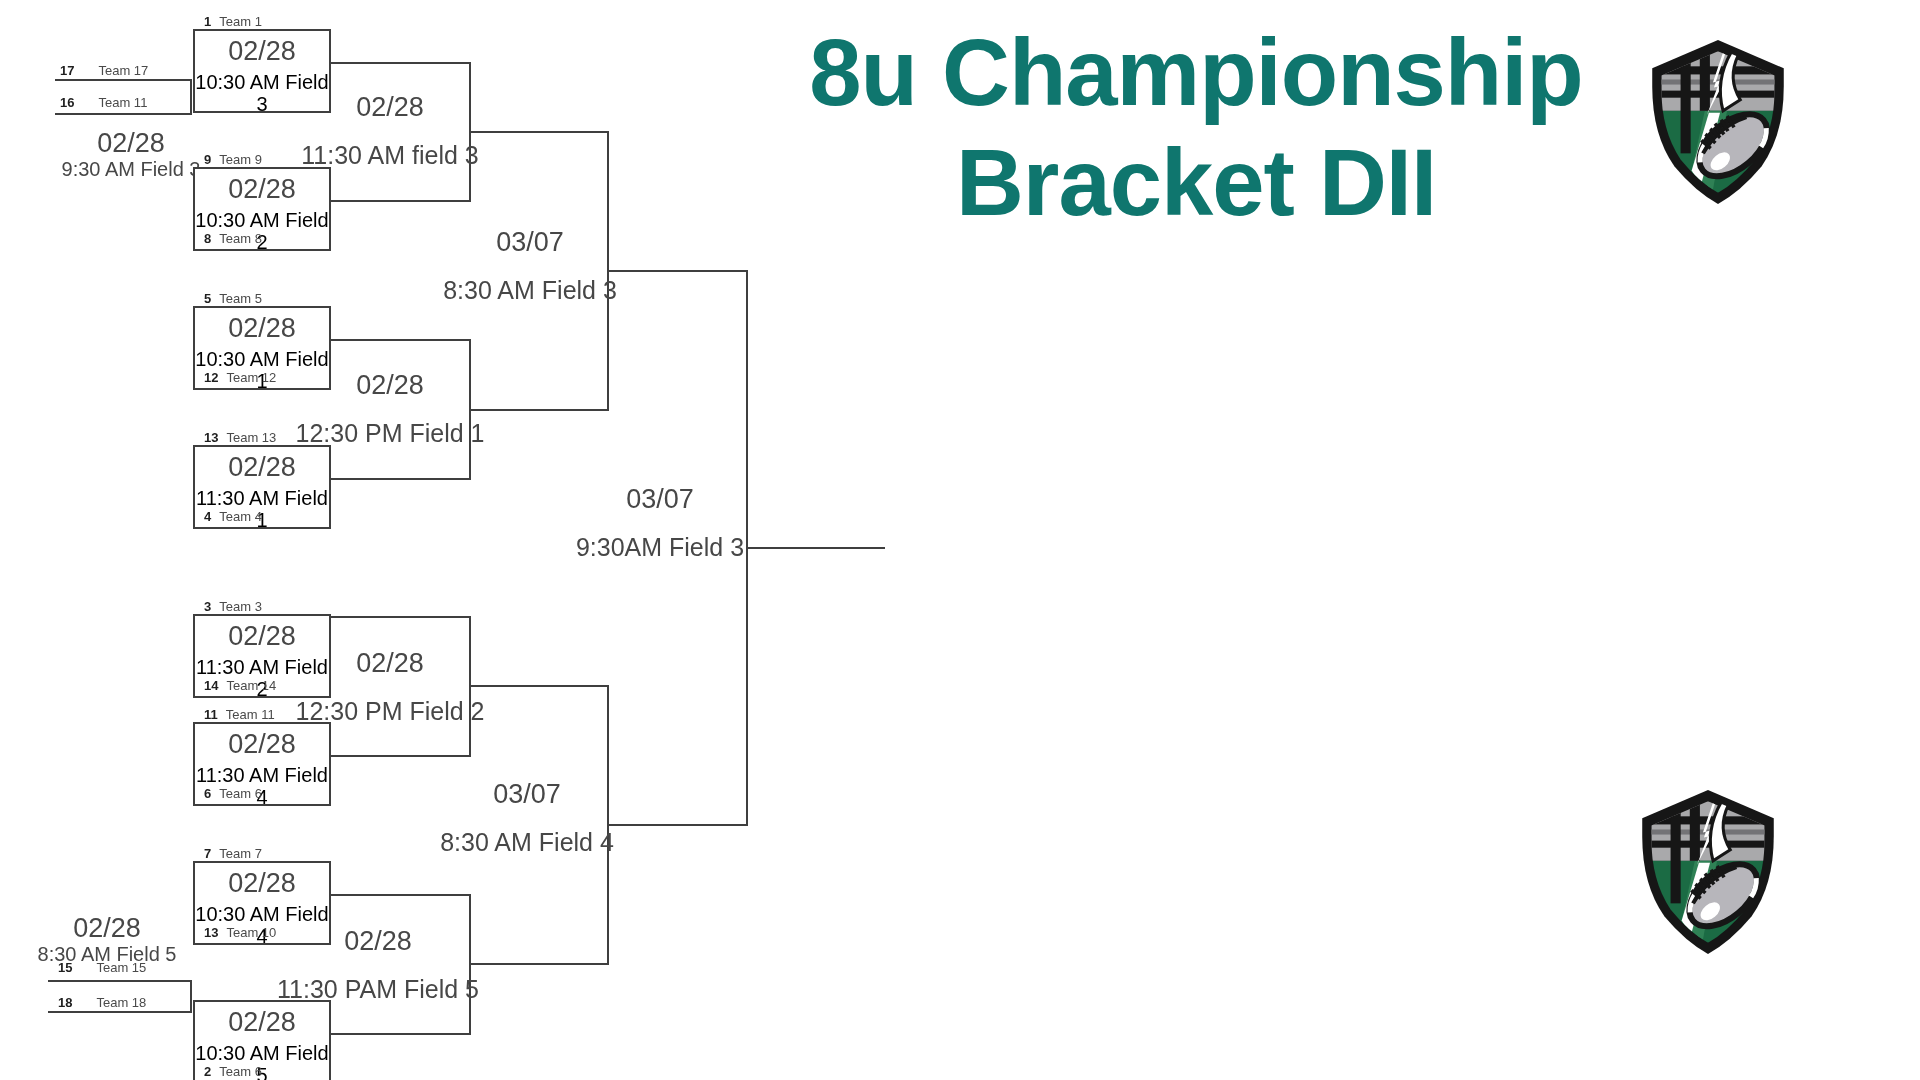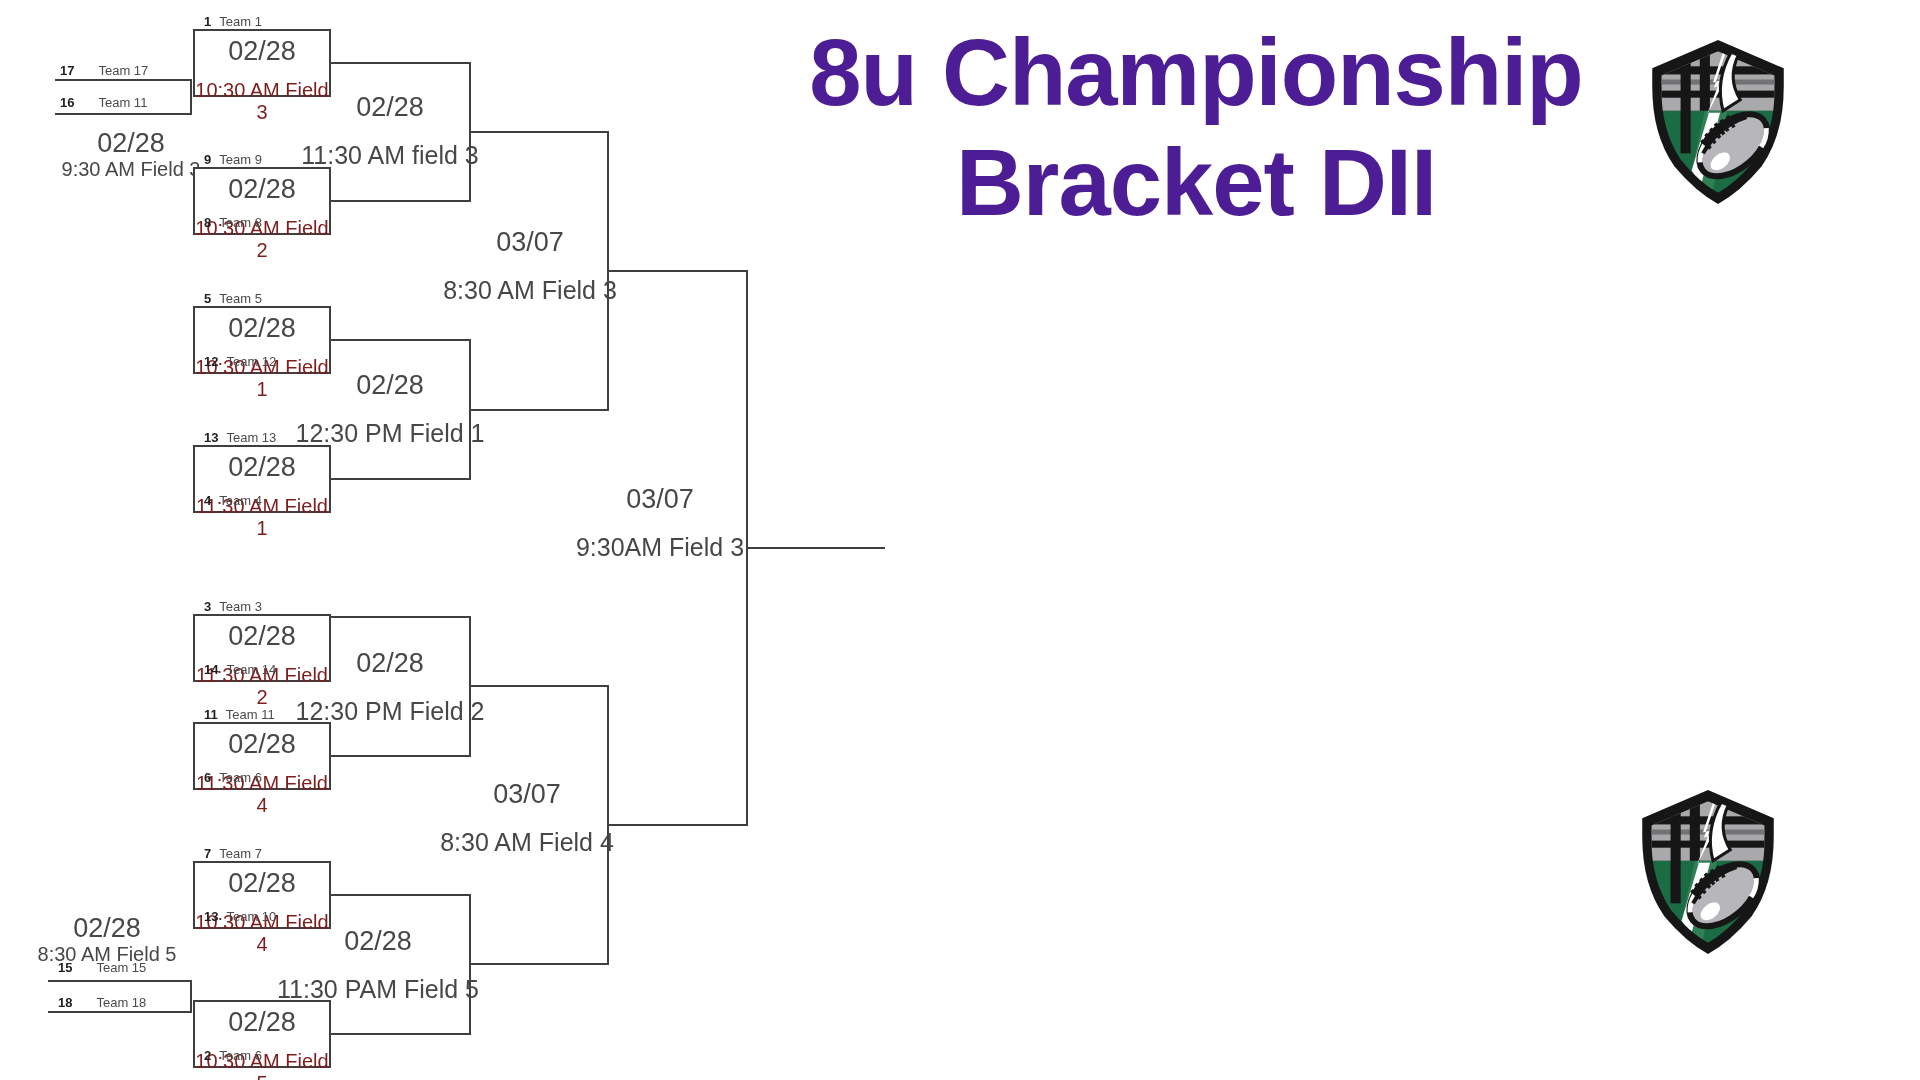--- a/index.html
+++ b/index.html
@@ -1,34 +1,34 @@
 <!DOCTYPE html>
 <html><head>
 <meta charset="utf-8">
 <style>
   html,body{margin:0;padding:0;width:1920px;height:1080px;background:#ffffff;overflow:hidden;}
   body{font-family:"Liberation Sans", sans-serif;position:relative;}
   .line{position:absolute;background:#3f3f3f;}
-  .gamebox{position:absolute;left:193px;width:138px;height:68px;border:2px solid #3f3f3f;
+  .gamebox{position:absolute;left:193px;width:138px;height:84px;border:2px solid #3f3f3f;
            box-sizing:border-box;background:#fff;text-align:center;}
   .gb-date{font-size:27px;line-height:27px;margin-top:7px;color:#474747;}
-  .gb-time{font-size:20px;line-height:22px;margin-top:14px;color:#7f1d1d;}
+  .gb-time{font-size:20px;line-height:22px;margin-top:6px;color:#000000;}
   .team-label{position:absolute;font-size:13px;color:#4a4a4a;white-space:nowrap;text-align:left;}
   .team-label .seed{font-weight:700;color:#1f1f1f;margin-right:8px;}
   .team-above{left:9px;top:-17px;}
   .team-inside{left:9px;bottom:3px;}
   .free-team{position:absolute;font-size:13px;color:#4a4a4a;white-space:nowrap;}
   .free-team .seed{font-weight:700;color:#1f1f1f;margin-right:24px;}
   .conn-label{position:absolute;width:240px;text-align:center;color:#474747;}
   .conn-label .d{font-size:27px;line-height:29px;}
   .conn-label .t{font-size:25px;line-height:27px;margin-top:20px;}
   .pl-label{position:absolute;width:200px;text-align:center;color:#474747;}
   .pl-label .d{font-size:27px;line-height:29px;}
   .pl-label .t{font-size:20px;line-height:22px;}
-  .title-line{position:absolute;left:741px;width:910px;text-align:center;color:#4c1d95;
+  .title-line{position:absolute;left:741px;width:910px;text-align:center;color:#0f766e;
               font-weight:700;font-size:94px;line-height:94px;letter-spacing:-1px;}
   .logo{position:absolute;width:152px;height:172px;}
 </style>
 </head>
 <body>
 
 <svg width="0" height="0" style="position:absolute" aria-hidden="true">
   <defs>
     <symbol id="shield-sym" viewBox="0 0 150 170">
       <path d="M75 2 L140 30 L140 48 Q140 96 118 127 Q97 152 75 164 Q53 152 32 127 Q10 96 10 48 L10 30 Z" fill="#161616"></path>

